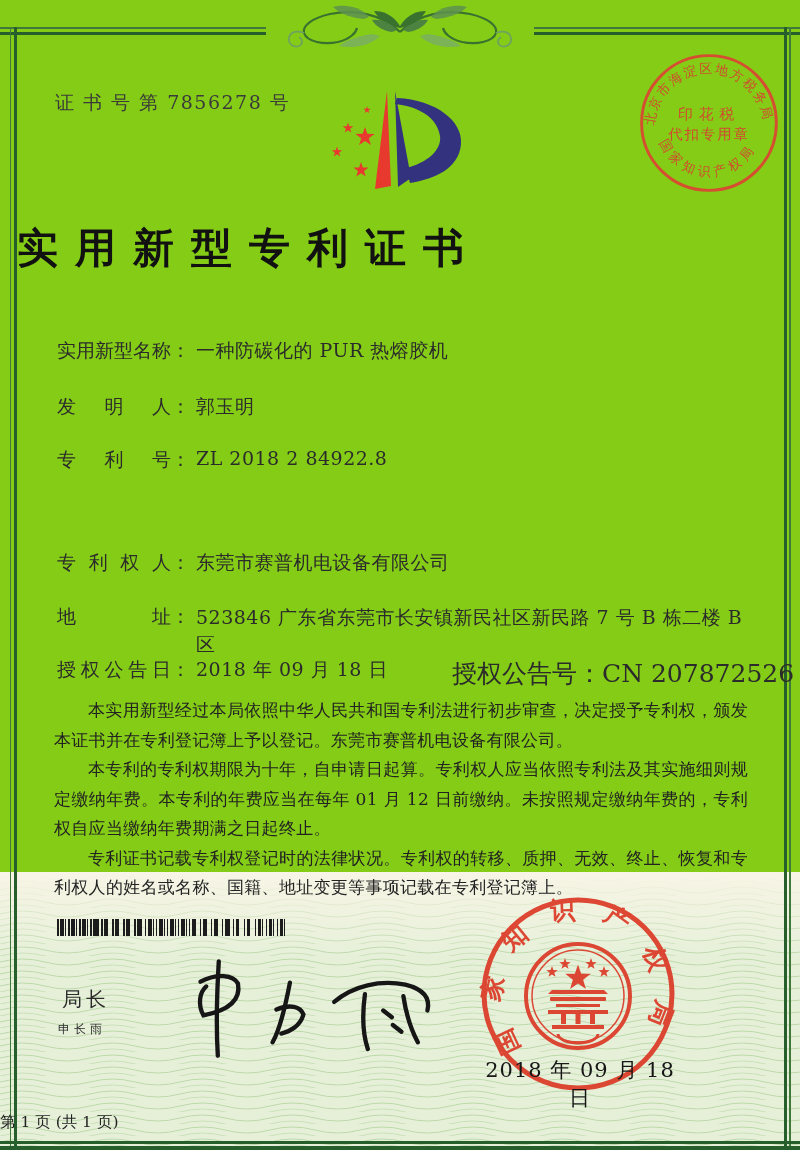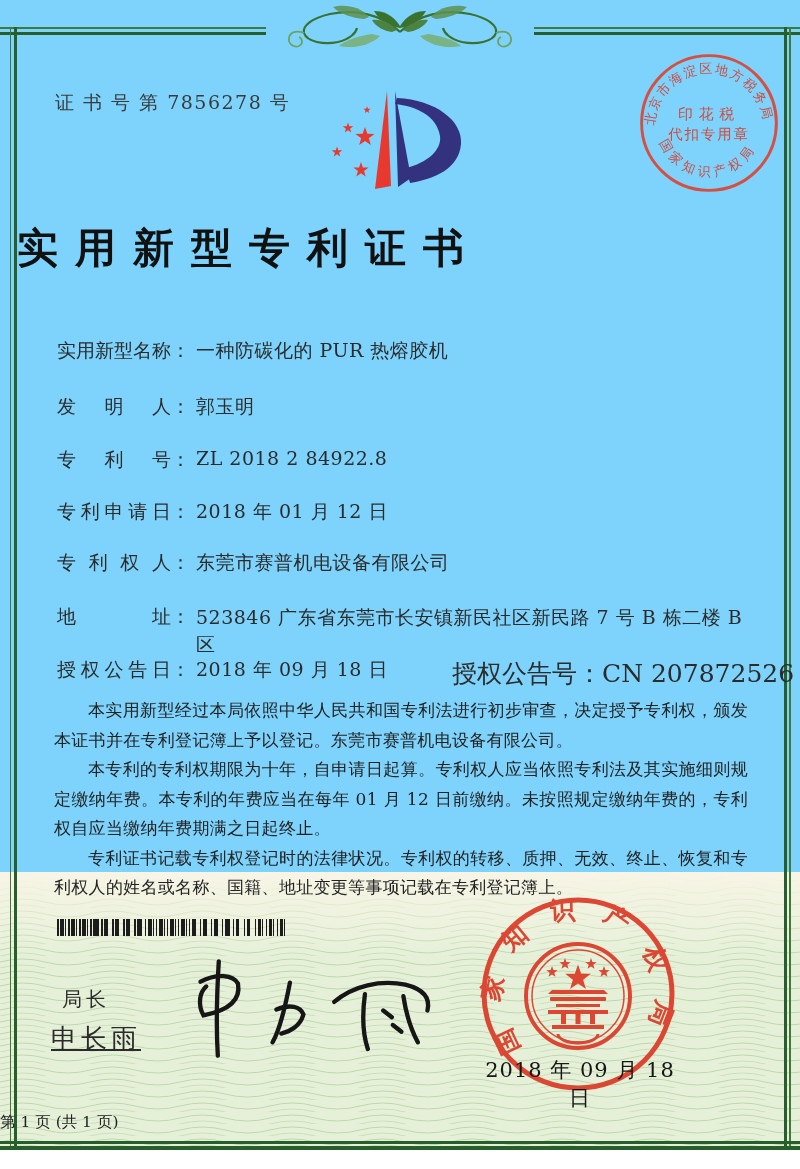--- a/index.html
+++ b/index.html
@@ -1,17 +1,17 @@
 <!DOCTYPE html>
 <html><head>
 <meta charset="utf-8">
 <style>
   html,body{margin:0;padding:0;}
   body{width:800px;height:1169px;overflow:hidden;}
-  .page{position:relative;width:800px;height:914px;background:#7dd3fc;
+  .page{position:relative;width:800px;height:914px;background:#84cc16;
         font-family:"DejaVu Serif","Liberation Serif",serif;color:#2b2b2b;}
   
   .hline{position:absolute;background:#3f7a3b;height:1.5px;top:27px;}
   .hline.thick{background:#275f2c;height:3px;top:32px;}
   .hl-left{left:0;width:266px;}
   .hl-right{left:534px;width:266px;}
   .vline{position:absolute;top:27px;height:1123px;width:1.5px;background:#3f7a3b;}
   .vline.thick{width:3px;background:#275f2c;}
   .vl-thin-left{left:9.5px;}
   .vl-thick-left{left:13.5px;}
@@ -37,21 +37,21 @@
   .grant-right{position:absolute;left:452px;font-size:25px;white-space:nowrap;}
   
   .body-text{position:absolute;left:54px;top:696px;width:694px;}
   .body-text p{margin:0;font-size:17px;line-height:29.5px;text-align:justify;
                text-indent:2em;letter-spacing:.3px;color:#222;}
   
   .barcode{position:absolute;left:57px;top:919px;width:228px;height:17px;
     background:repeating-linear-gradient(90deg,#1c1c1c 0 1.5px,transparent 1.5px 3px,
       #1c1c1c 3px 6.5px,transparent 6.5px 7.5px,#1c1c1c 7.5px 8.5px,transparent 8.5px 11px);}
   .director-title{position:absolute;left:62px;top:986px;font-size:20px;letter-spacing:4px;}
-  .director-name{position:absolute;left:51px;top:1021px;font-size:26px;letter-spacing:4px;text-decoration:underline;}
+  .director-name{position:absolute;left:58px;top:1021px;font-size:12px;letter-spacing:4px;}
   .signature{position:absolute;left:188px;top:952px;width:250px;height:118px;}
   .seal{position:absolute;left:472px;top:888px;width:212px;height:212px;opacity:.93;}
   .seal-date{position:absolute;left:480px;top:1056px;width:200px;text-align:center;
              font-size:21px;letter-spacing:1px;color:#161616;}
   .footer{position:absolute;left:0;top:1112px;width:716px;text-align:left;font-size:15.5px;color:#222;}
 </style>
 </head>
 <body>
 
 <div class="page">
@@ -137,23 +137,20 @@
   <div class="title">实用新型专利证书</div>
 
   <div class="field-row" style="top:338px">
     <span class="lbl">实用新型名称</span><span class="col">：</span><span class="val">一种防碳化的 PUR 热熔胶机</span>
   </div>
   <div class="field-row" style="top:394px">
     <span class="lbl">发明人</span><span class="col">：</span><span class="val">郭玉明</span>
   </div>
   <div class="field-row" style="top:447px">
     <span class="lbl">专利号</span><span class="col">：</span><span class="val">ZL 2018 2 84922.8</span>
-  </div>
-  <div class="field-row" style="top:499px">
-    <span class="lbl">专利申请日</span><span class="col">：</span><span class="val">2018 年 01 月 12 日</span>
   </div>
   <div class="field-row" style="top:550px">
     <span class="lbl">专利权人</span><span class="col">：</span><span class="val">东莞市赛普机电设备有限公司</span>
   </div>
   <div class="field-row row-addr" style="top:604px">
     <span class="lbl">地址</span><span class="col">：</span><span class="val">523846 广东省东莞市长安镇新民社区新民路 7 号 B 栋二楼 B 区</span>
   </div>
   <div class="field-row" style="top:657px">
     <span class="lbl">授权公告日</span><span class="col">：</span><span class="val">2018 年 09 月 18 日</span>
   </div>

